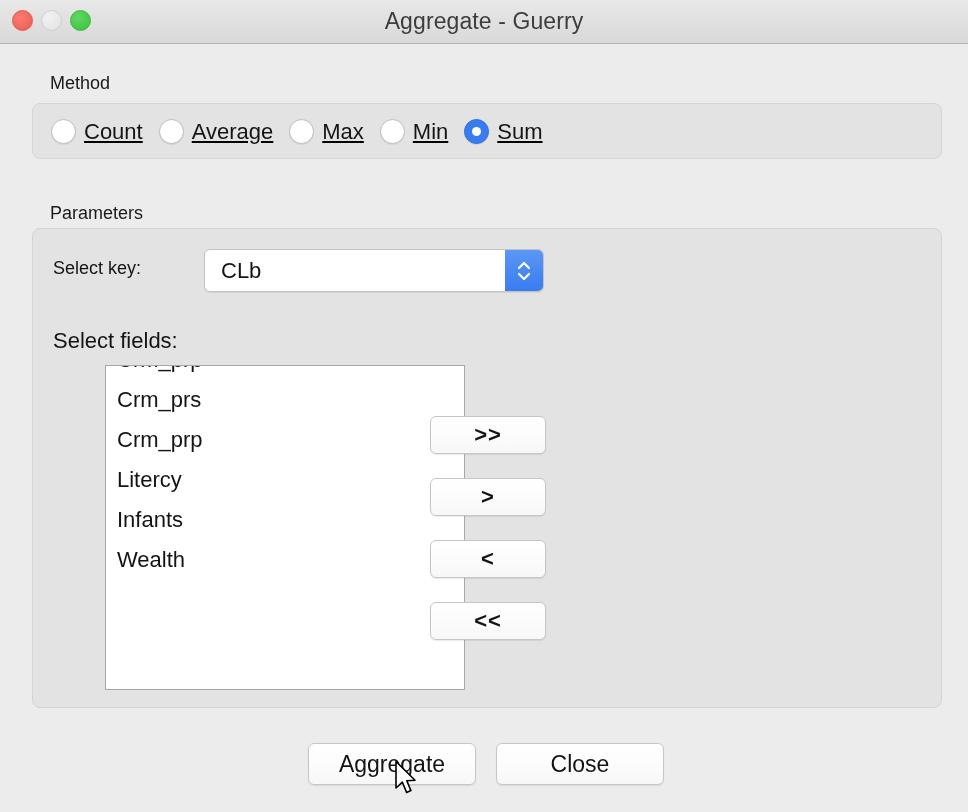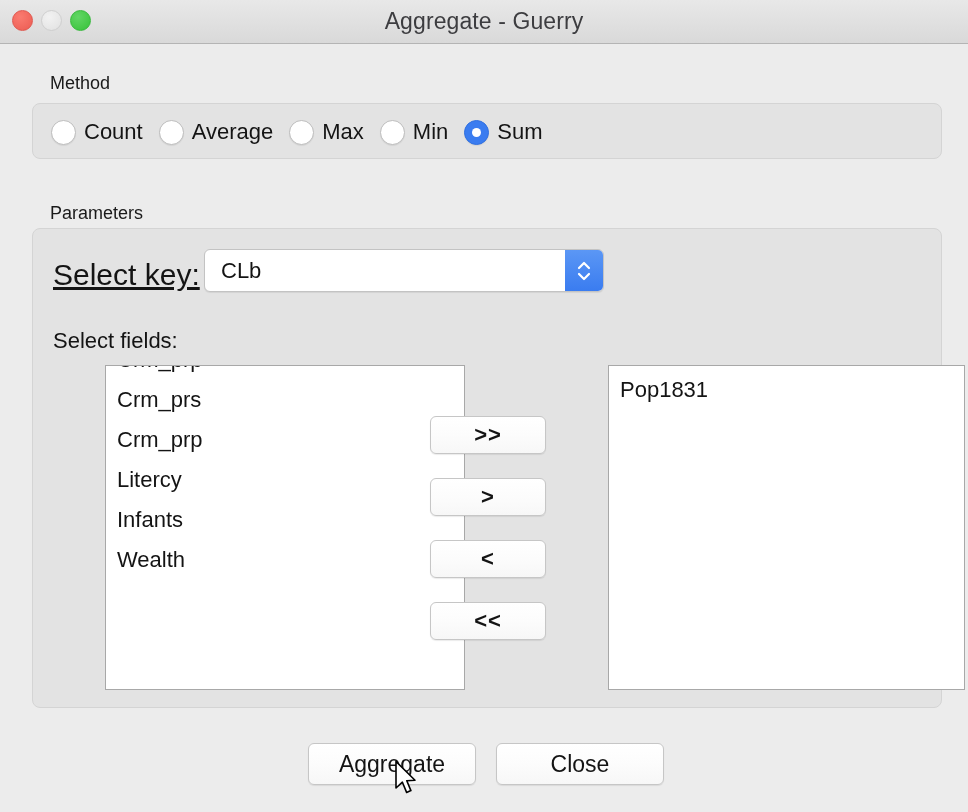--- a/index.html
+++ b/index.html
@@ -92,22 +92,23 @@
   }
   .radio-row {
     position: absolute;
     left: 18px; top: 0;
     height: 56px;
     display: flex;
     align-items: center;
   }
   .radio-item {
     display: flex;
-    align-items: center;
+    align-items: flex-start;
     margin-right: 16px;
+    text-decoration: underline;
   }
   .radio-item:last-child { margin-right: 7px; }
   .radio-mark {
     width: 25px;
     height: 25px;
     border-radius: 50%;
     background: #ffffff;
     border: 1px solid #bdbdbd;
     box-shadow: 0 1px 1px rgba(0,0,0,0.07);
     box-sizing: border-box;
@@ -138,28 +139,27 @@
   
   .params-label { left: 50px; top: 203px; }
   .params-box {
     left: 32px; top: 228px;
     width: 910px; height: 480px;
   }
 
   .select-key-label {
     position: absolute;
     left: 53px; top: 258px;
-    font-size: 30px;
-    color: #141414;
-    text-decoration: underline;
+    font-size: 18px;
+    color: #141414;
   }
   .combo {
     position: absolute;
     left: 204px; top: 249px;
-    width: 400px; height: 43px;
+    width: 340px; height: 43px;
     background: #ffffff;
     border: 1px solid #c3c3c3;
     border-radius: 6px;
     box-sizing: border-box;
     box-shadow: 0 1px 1px rgba(0,0,0,0.07);
   }
   .combo-value {
     position: absolute;
     left: 16px; top: 0;
     line-height: 41px;
@@ -328,25 +328,20 @@
       <div class="list-item">Infants</div>
       <div class="list-item">Wealth</div>
     </div>
   </div>
 
   <div class="btn xfer xfer-1">&gt;&gt;</div>
   <div class="btn xfer xfer-2">&gt;</div>
   <div class="btn xfer xfer-3">&lt;</div>
   <div class="btn xfer xfer-4">&lt;&lt;</div>
 
-  <div class="listbox list-right">
-    <div class="list-inner">
-      <div class="list-item">Pop1831</div>
-    </div>
-  </div>
 
   <div class="btn action btn-aggregate">Aggregate</div>
   <div class="btn action btn-close">Close</div>
 
   <div class="cursor">
     <svg width="26" height="38" viewBox="0 0 26 38">
       <path d="M2 1.5 L2 28 L8.4 22.2 L12.6 32.4 L16.9 30.6 L12.8 20.7 L21 20.2 Z" fill="#ffffff" stroke="#000000" stroke-width="1.6" stroke-linejoin="round"></path>
     </svg>
   </div>
 

